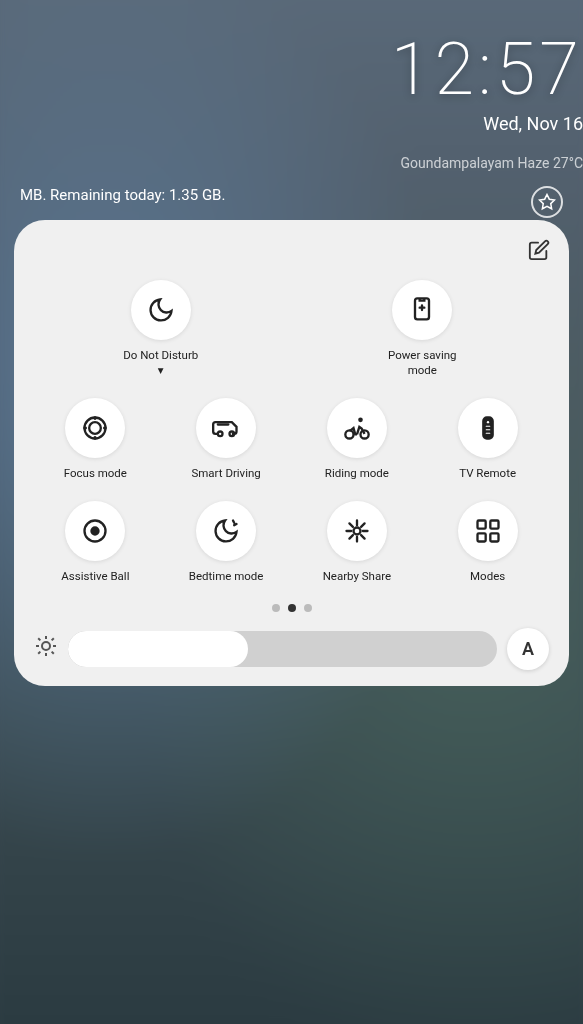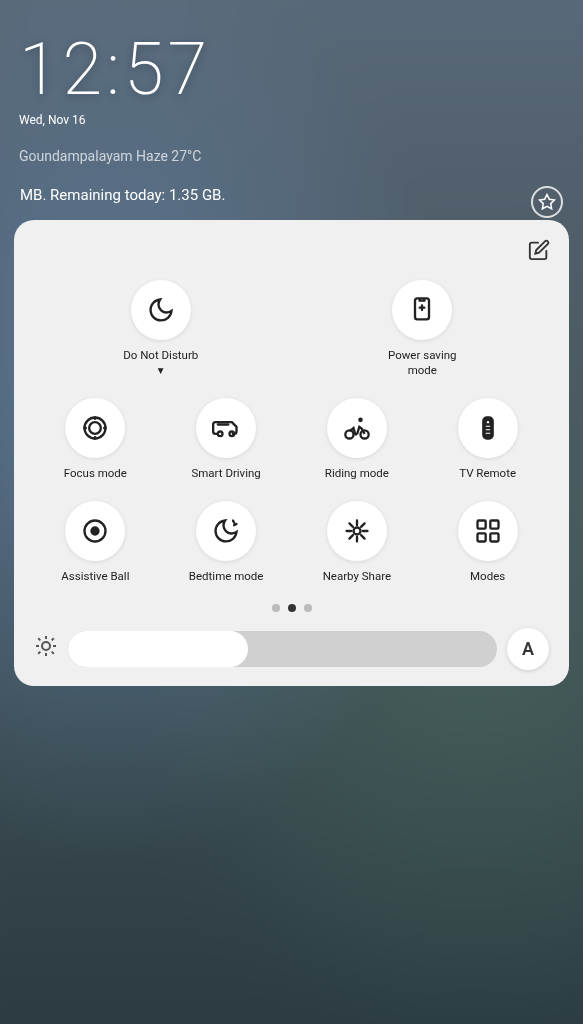--- a/index.html
+++ b/index.html
@@ -22,36 +22,36 @@
       filter: blur(8px);
       transform: scale(1.05);
     }
 
     .status-bar-area {
       position: absolute;
       top: 0;
       left: 0;
       right: 0;
       padding-top: 30px;
-      text-align: left;
+      text-align: right;
       z-index: 10;
       padding-left: 19px;
     }
 
     .time-display {
       font-size: 72px;
       font-weight: 200;
       color: white;
       letter-spacing: 4px;
       line-height: 1.1;
       text-shadow: 0 2px 8px rgba(0,0,0,0.3);
     }
 
     .date-display {
-      font-size: 12px;
+      font-size: 18px;
       color: white;
       margin-top: 4px;
       font-weight: 400;
     }
 
     .weather-display {
       font-size: 14px;
       color: rgba(255,255,255,0.7);
       margin-top: 21px;
     }
@@ -84,21 +84,21 @@
       color: white;
       font-size: 14px;
     }
 
     .quick-settings-panel {
       position: absolute;
       top: 220px;
       left: 14px;
       right: 14px;
       background: #f0f0f0;
-      border-radius: 20px;
+      border-radius: 31px;
       padding: 16px;
       z-index: 20;
     }
 
     .panel-header {
       display: flex;
       justify-content: flex-end;
       margin-bottom: 16px;
     }
 

